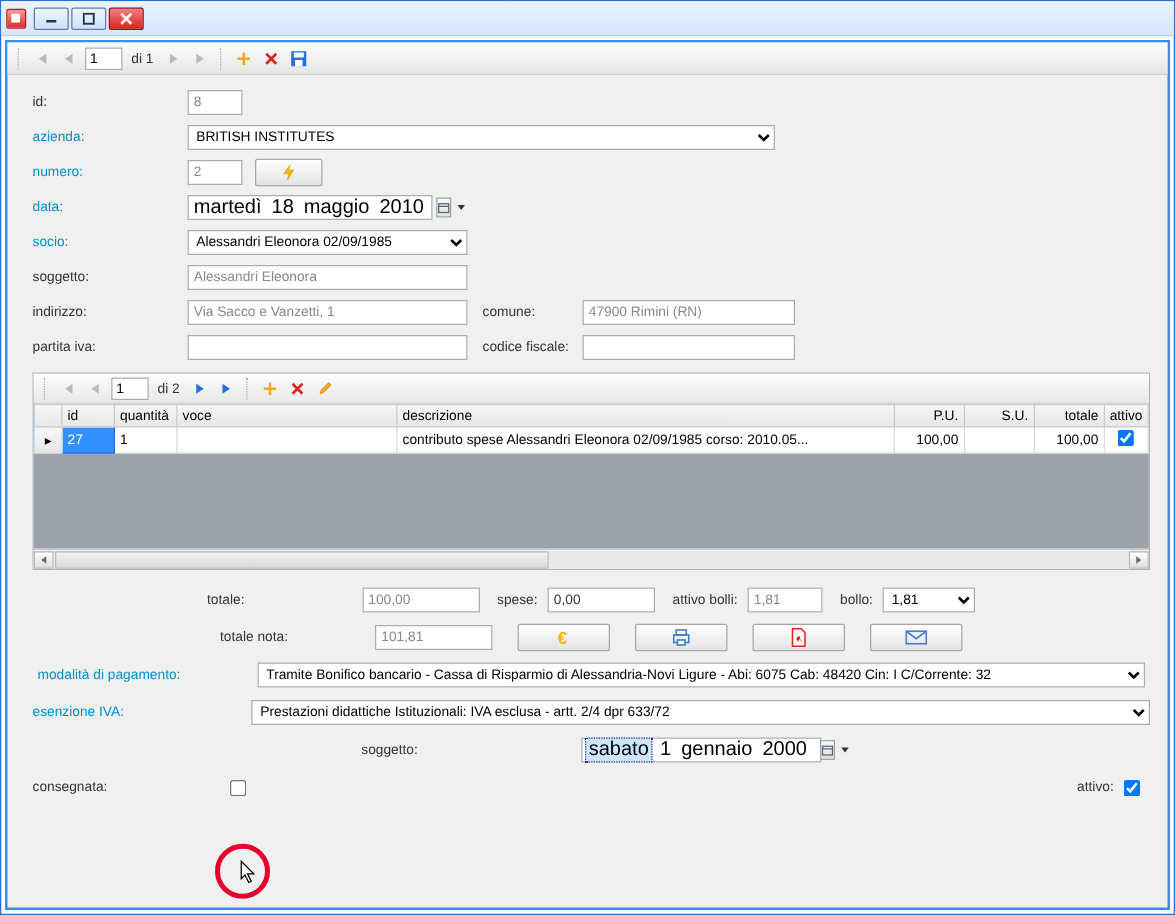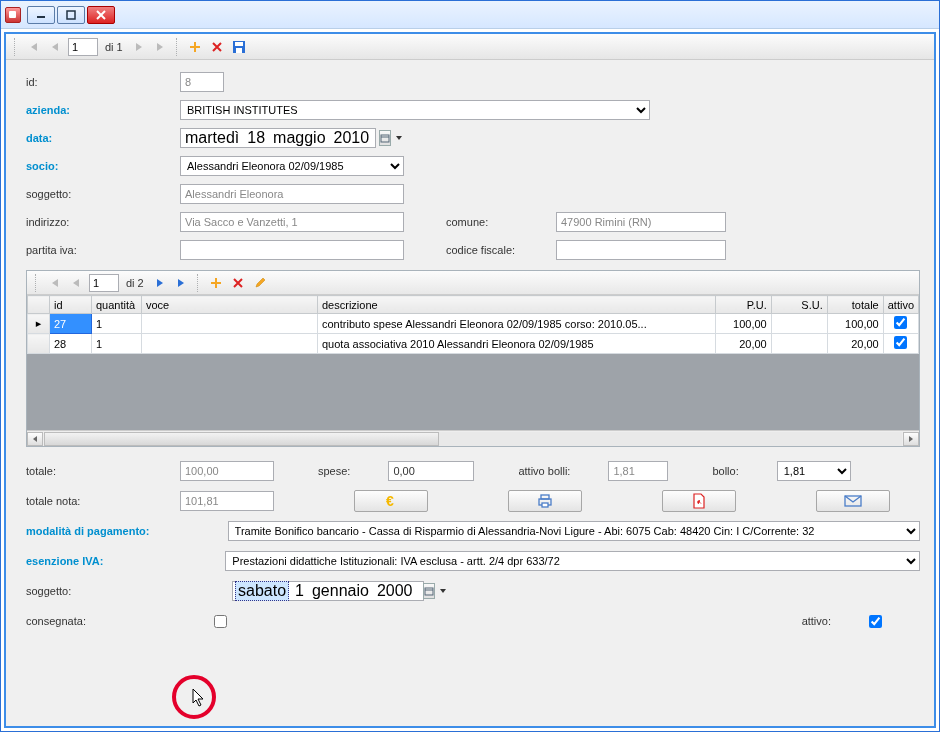--- a/index.html
+++ b/index.html
@@ -47,24 +47,24 @@
 .tb-btn.disabled { color: #bbb; cursor: default; }
 .tb-input { width: 30px; height: 18px; font-size: 11px; text-align: left; padding: 0 3px; border: 1px solid #abadb3; background:#fff;}
 .tb-text { padding: 0 3px; color: #333; }
 svg { display: block; }
 
 .content {
   flex: 1; padding: 10px 14px 14px 20px; overflow: hidden; position: relative;
 }
 
 .form-row {
-  display: flex; align-items: center; height: 24px; margin-bottom: 4px; gap: 30px;
+  display: flex; align-items: center; height: 24px; margin-bottom: 4px;
 }
 .lbl { width: 124px; color: #333; }
-.lbl.blue { color: #008fcf; font-weight: 700; }
+.lbl.blue { color: #008fcf; font-weight: 400; }
 .lbl.mid { width: 80px; margin-left: 12px; }
 .txt-field {
   height: 20px; border: 1px solid #abadb3; background: #fff;
   padding: 0 4px; font-size: 11px; color: #333;
 }
 .txt-field.ro { color: #888; background: #fff; }
 .txt-field.gray { color: #888; }
 .sel { height: 20px; border: 1px solid #abadb3; background: #fff; font-size: 11px; padding: 0 2px; }
 .date-combo {
   display: flex; align-items: center; height: 20px; border: 1px solid #abadb3; background: #fff;
@@ -104,21 +104,21 @@
 .grid td.chk, .grid th.chk { text-align: center; width: 34px; }
 .row-hdr { width: 22px; background: linear-gradient(#f6f6f6,#e7e7e7) !important; border-right: 1px solid #c6cacd; text-align:center;}
 .grid-body-space { height: 76px; background: #9ea3a9; }
 .hscroll {
   height: 16px; background: #eee; border-top:1px solid #ccc; display:flex; align-items:center;
 }
 .hscroll .arrow { width:16px; height:14px; background:linear-gradient(#fdfdfd,#dedede); border:1px solid #bbb; display:flex;align-items:center;justify-content:center;}
 .hscroll .track { flex:1; background:#e9e9e9; height:14px; margin:0 1px; position:relative; }
 .hscroll .thumb { position:absolute; left:0; top:0; width:46%; height:100%; background:linear-gradient(#f2f2f2,#d8d8d8); border:1px solid #bcbcbc;}
 
-.lower .form-row { margin-bottom: 6px; }
+.lower .form-row { margin-bottom: 6px; justify-content: center; }
 
 .red-circle {
   position: absolute; width: 44px; height: 44px; border: 4px solid #e4002b;
   border-radius: 50%; left: 166px; bottom: 7px; pointer-events: none;
 }
 .cursor-arrow {
   position: absolute; left: 186px; bottom: 18px; width: 14px; height: 20px; pointer-events:none;
 }
 
 input[type=checkbox] { width: 13px; height: 13px; }
@@ -200,20 +200,30 @@
 
       <div class="form-row">
         <span class="lbl">id:</span>
         <input class="txt-field ro" style="width: 44px;" readonly="" value="8">
       </div>
       <div class="form-row">
         <span class="lbl blue">azienda:</span>
         <select class="sel" style="width:470px">
           <option>BRITISH INSTITUTES</option>
         </select>
+      </div>
+      <div class="form-row">
+        <span class="lbl blue">numero:</span>
+        <input class="txt-field ro" style="width: 44px;" readonly="" value="2">
+        <span style="width:10px"></span>
+        <button class="btn" style="width:54px">
+          <svg width="14" height="14">
+              <path d="M8 1L3 8h4l-1 5 5-8H7z" fill="#f5b800" stroke="#caa000" stroke-width="0.5"></path>
+            </svg>
+        </button>
       </div>
       <div class="form-row">
         <span class="lbl blue">data:</span>
         <div class="date-combo" style="width:196px">
           <span class="seg">martedì</span>
           <span class="seg">18</span>
           <span class="seg">maggio</span>
           <span class="seg">2010</span>
           <span style="flex:1"></span>
           <span class="cal-btn">
@@ -313,31 +323,20 @@
               <td class="row-hdr">▸</td>
               <td class="sel-cell">27</td>
               <td>1</td>
               <td></td>
               <td>contributo spese Alessandri Eleonora 02/09/1985 corso: 2010.05...</td>
               <td class="num">100,00</td>
               <td class="num"></td>
               <td class="num">100,00</td>
               <td class="chk"><input type="checkbox" checked="" style=""></td>
             </tr>
-            <tr>
-              <td class="row-hdr"></td>
-              <td>28</td>
-              <td>1</td>
-              <td></td>
-              <td>quota associativa 2010 Alessandri Eleonora 02/09/1985</td>
-              <td class="num">20,00</td>
-              <td class="num"></td>
-              <td class="num">20,00</td>
-              <td class="chk"><input type="checkbox" checked="" style=""></td>
-            </tr>
           </tbody>
         </table>
         <div class="grid-body-space"></div>
         <div class="hscroll">
           <div class="arrow">
               <svg width="8" height="8">
                 <path d="M6 1L2 4l4 3z" fill="#666"></path>
               </svg>
             </div>
           <div class="track">

